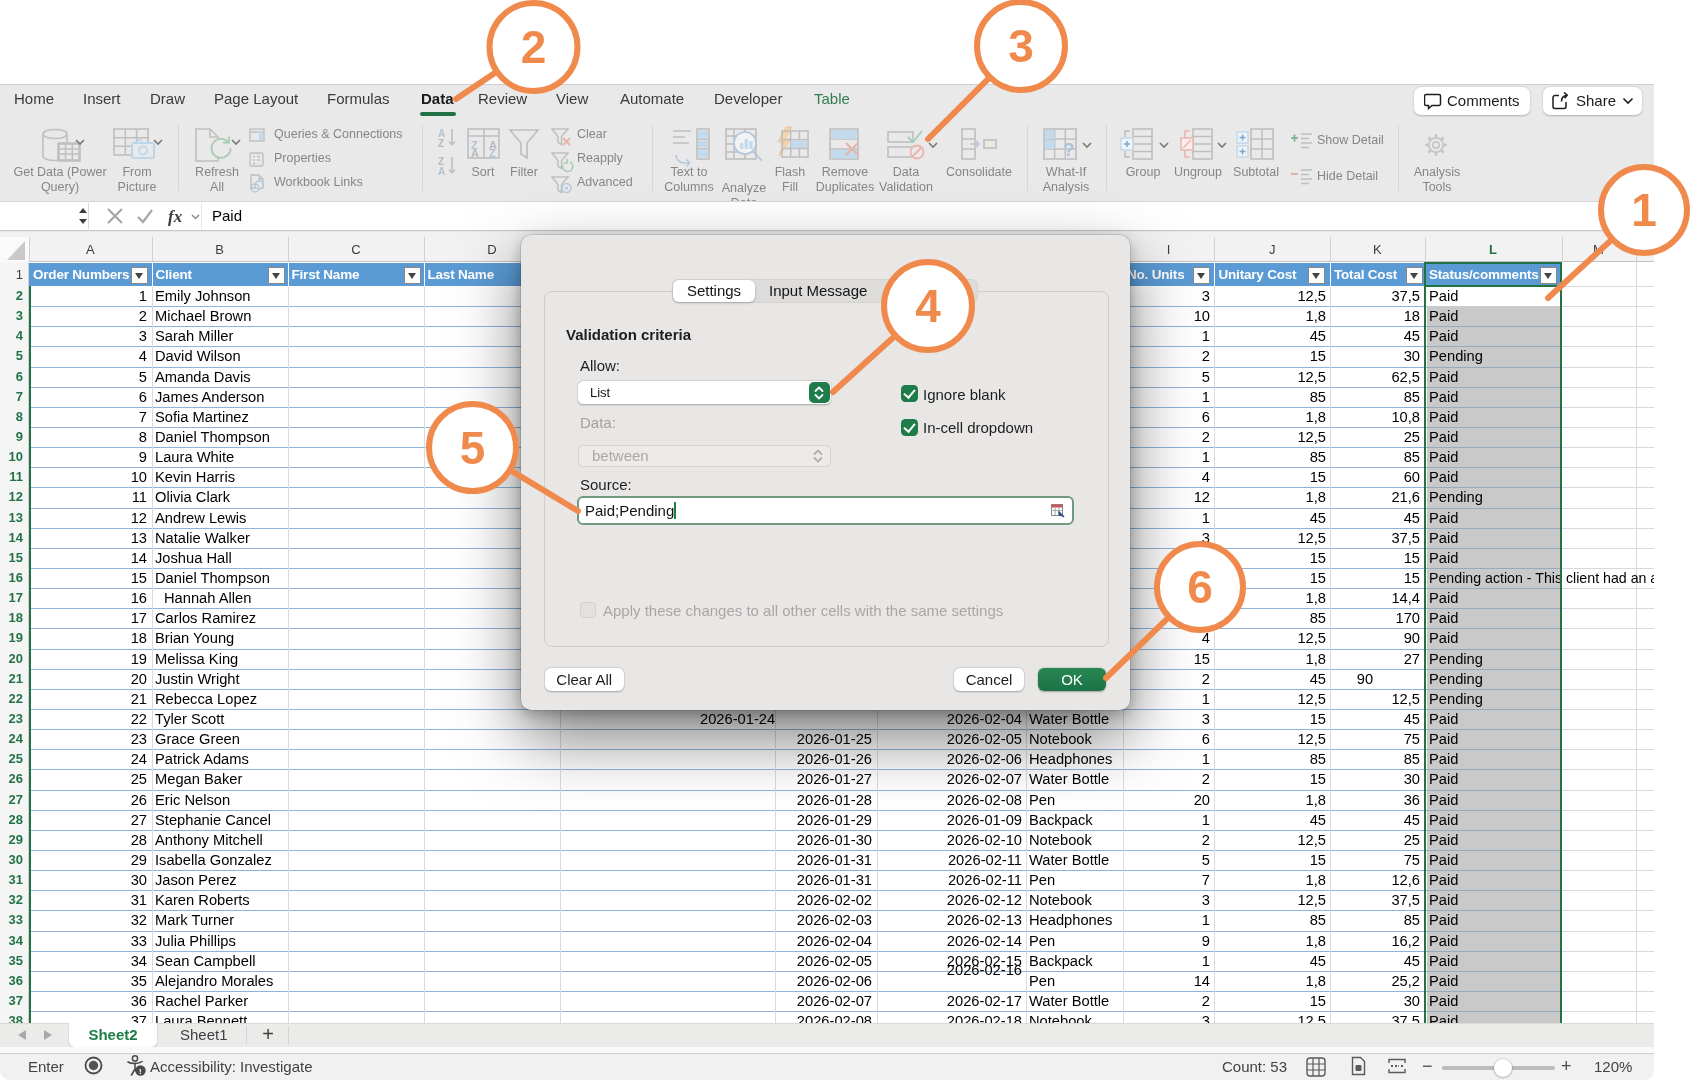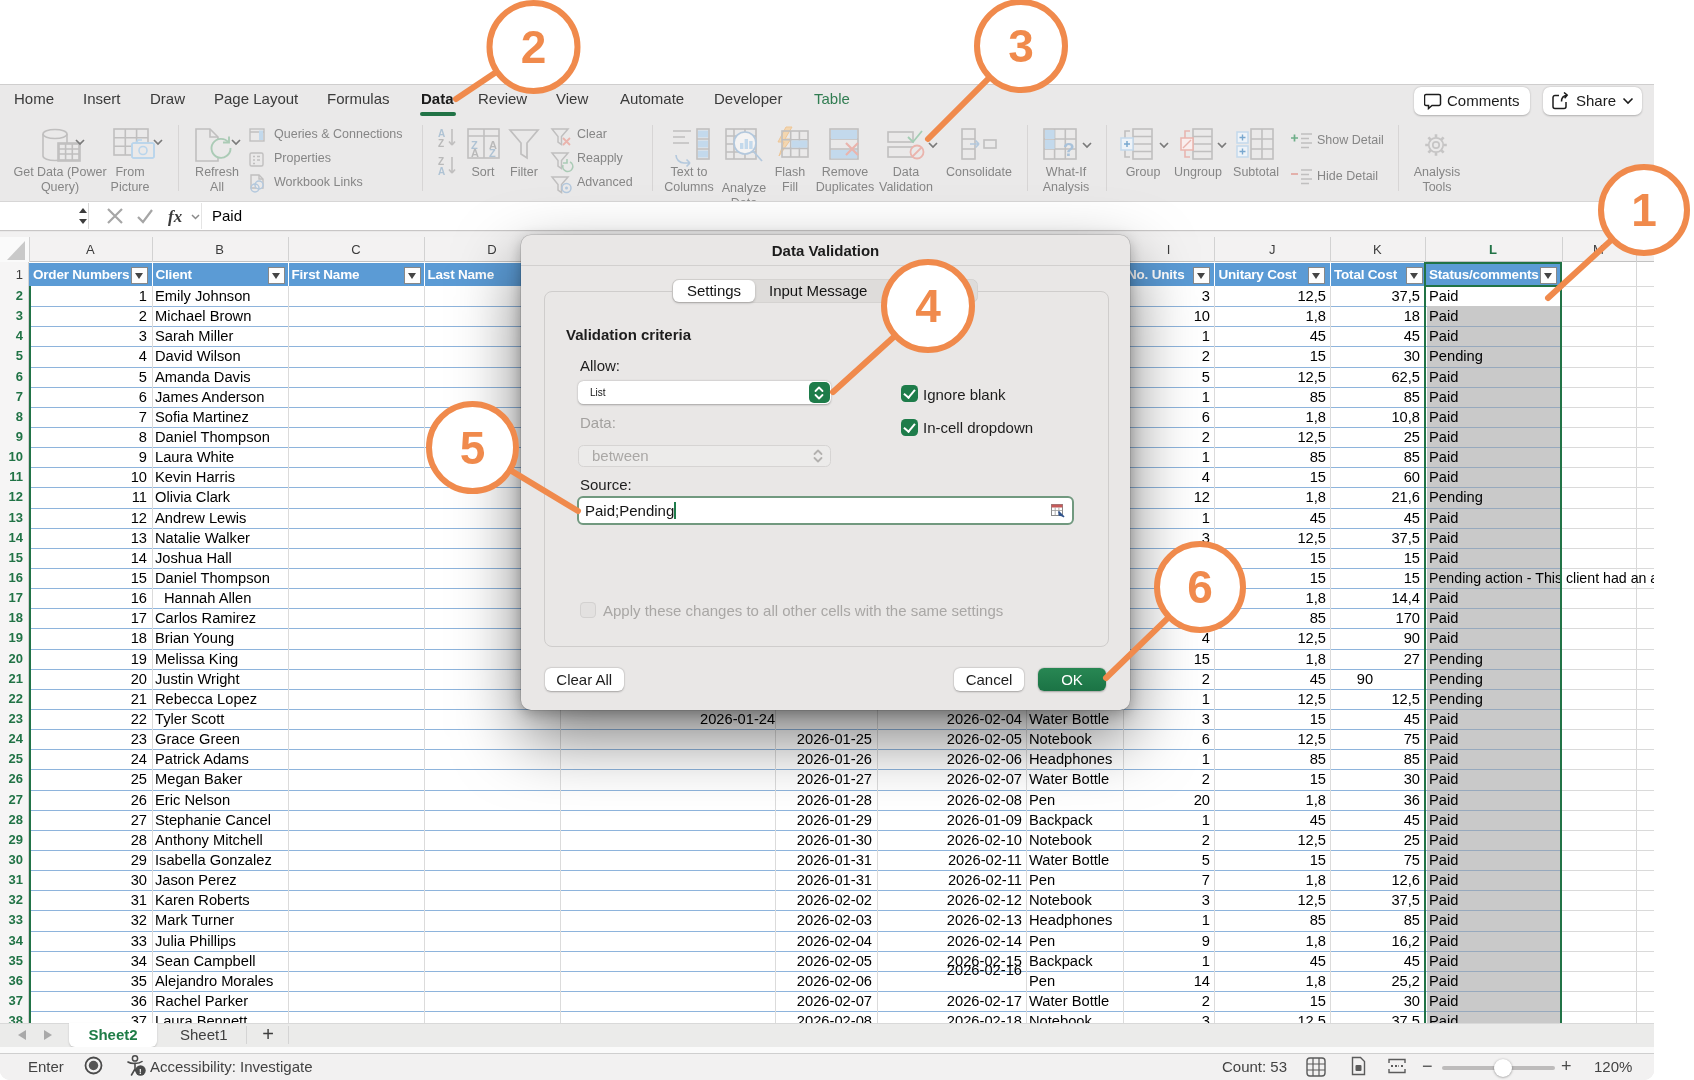--- a/index.html
+++ b/index.html
@@ -202,21 +202,21 @@
           <path d="M1436 133.2v3.4" transform="rotate(90 1436 144)" stroke-width="2.6"></path>
           <path d="M1436 133.2v3.4" transform="rotate(135 1436 144)" stroke-width="2.6"></path>
           <path d="M1436 133.2v3.4" transform="rotate(180 1436 144)" stroke-width="2.6"></path>
           <path d="M1436 133.2v3.4" transform="rotate(225 1436 144)" stroke-width="2.6"></path>
           <path d="M1436 133.2v3.4" transform="rotate(270 1436 144)" stroke-width="2.6"></path>
           <path d="M1436 133.2v3.4" transform="rotate(315 1436 144)" stroke-width="2.6"></path>
         </g>
       </g>
     </svg>
     <div class="glabel" style="left:-10px;top:80px;width:140px">Get Data (Power<br>Query)</div>
-    <div class="glabel" style="left:60px;top:80px;width:140px">From<br>Picture</div>
+    <div class="glabel" style="left:67px;top:80px;width:140px">From<br>Picture</div>
     <div class="glabel" style="left:147px;top:80px;width:140px">Refresh<br>All</div>
     <div class="glabel" style="left:413px;top:80px;width:140px">Sort</div>
     <div class="glabel" style="left:454px;top:80px;width:140px">Filter</div>
     <div class="glabel" style="left:619px;top:80px;width:140px">Text to<br>Columns</div>
     <div class="glabel" style="left:674px;top:96px;width:140px">Analyze<br>Data</div>
     <div class="glabel" style="left:720px;top:80px;width:140px">Flash<br>Fill</div>
     <div class="glabel" style="left:775px;top:80px;width:140px">Remove<br>Duplicates</div>
     <div class="glabel" style="left:836px;top:80px;width:140px">Data<br>Validation</div>
     <div class="glabel" style="left:909px;top:80px;width:140px">Consolidate</div>
     <div class="glabel" style="left:996px;top:80px;width:140px">What-If<br>Analysis</div>
@@ -805,30 +805,29 @@
       <path d="M1 5V1.5h16V5M1 11v3.5h16V11" fill="none" stroke="#5b5b5b" stroke-width="1.4"></path>
       <path d="M3 8h2M7 8h4M13 8h2" stroke="#5b5b5b" stroke-width="1.8" stroke-dasharray="2 1.4"></path>
     </svg>
     <div class="ab" style="left:1422px;top:968px;height:28px;line-height:27px;font-size:18px;color:#4a4a4a">−</div>
     <div class="ab" style="left:1442px;top:981px;width:113px;height:4px;background:#bdbbbb;border-radius:2px"></div>
     <div class="ab" style="left:1494px;top:973.5px;width:18px;height:18px;border-radius:50%;background:#fff;box-shadow:0 0.5px 2.5px rgba(0,0,0,.4)"></div>
     <div class="ab" style="left:1561px;top:968px;height:28px;line-height:27px;font-size:18px;color:#4a4a4a">+</div>
     <div class="ab" style="left:1594px;top:968px;height:28px;line-height:28px;font-size:15px;color:#434343">120%</div>
   </div>
 <div class="ab" style="left:521px;top:234.5px;width:609px;height:475.5px;background:#e9e7e6;border-radius:10px;box-shadow:0 28px 65px rgba(0,0,0,.5),0 4px 14px rgba(0,0,0,.25),0 0 0 0.5px rgba(0,0,0,.18)">
-    <div class="ab" style="left:0;top:0;width:100%;height:31.5px;border-bottom:1px solid #d2d0cf;text-align:center;line-height:32px;font-size:15px;font-weight:700;color:#1c1c1c">Data Validation</div>
     <div class="ab" style="left:23px;top:56.5px;width:565px;height:356px;border:1px solid #cfcdcc;border-radius:8px"></div>
     <div class="ab" style="left:151px;top:44.5px;width:305.5px;height:24px;background:#dedcda;border-radius:7px;box-shadow:inset 0 0 0 0.5px rgba(0,0,0,.08)"></div>
     <div class="ab" style="left:152px;top:45.5px;width:82px;height:22px;background:#fff;border-radius:6px;box-shadow:0 1px 2.5px rgba(0,0,0,.25)"></div>
     <div class="ab" style="left:152px;top:45.5px;width:82px;height:22px;text-align:center;line-height:22px;font-size:15px;color:#141414">Settings</div>
     <div class="ab" style="left:248px;top:45.5px;height:22px;line-height:22px;font-size:15px;color:#141414">Input Message</div>
     <div class="dlab" style="left:45px;top:91px;font-weight:700">Validation criteria</div>
     <div class="dlab" style="left:59px;top:122px">Allow:</div>
     <div class="ab" style="left:57px;top:146px;width:253px;height:23.5px;background:#fff;border-radius:5.5px;box-shadow:0 0.5px 2px rgba(0,0,0,.3)"></div>
-    <div class="ab" style="left:69px;top:146px;height:23.5px;line-height:23.5px;font-size:10px;color:#141414">List</div>
+    <div class="ab" style="left:69px;top:146px;height:23.5px;line-height:23.5px;font-size:13px;color:#141414">List</div>
     <div class="ab" style="left:287.5px;top:147.5px;width:21px;height:20.5px;background:#1e7c4a;border-radius:5px"></div>
     <svg class="ab" style="left:292px;top:150px" width="12" height="16" viewBox="0 0 12 16">
       <path d="M2.5 6L6 2.5 9.5 6M2.5 10L6 13.5 9.5 10" stroke="#fff" stroke-width="1.8" fill="none" stroke-linecap="round" stroke-linejoin="round"></path>
     </svg>
     <div class="dlab" style="left:59px;top:179px;color:#a3a19f">Data:</div>
     <div class="ab" style="left:57px;top:210px;width:253px;height:22px;background:#ecebea;border:1px solid #d6d4d3;border-radius:5.5px"></div>
     <div class="ab" style="left:71px;top:210px;height:22px;line-height:22px;font-size:15px;color:#aaa8a6">between</div>
     <svg class="ab" style="left:291px;top:213px" width="12" height="16" viewBox="0 0 12 16">
       <path d="M2.5 6L6 2.5 9.5 6M2.5 10L6 13.5 9.5 10" stroke="#b3b1af" stroke-width="1.8" fill="none" stroke-linecap="round" stroke-linejoin="round"></path>
     </svg>

